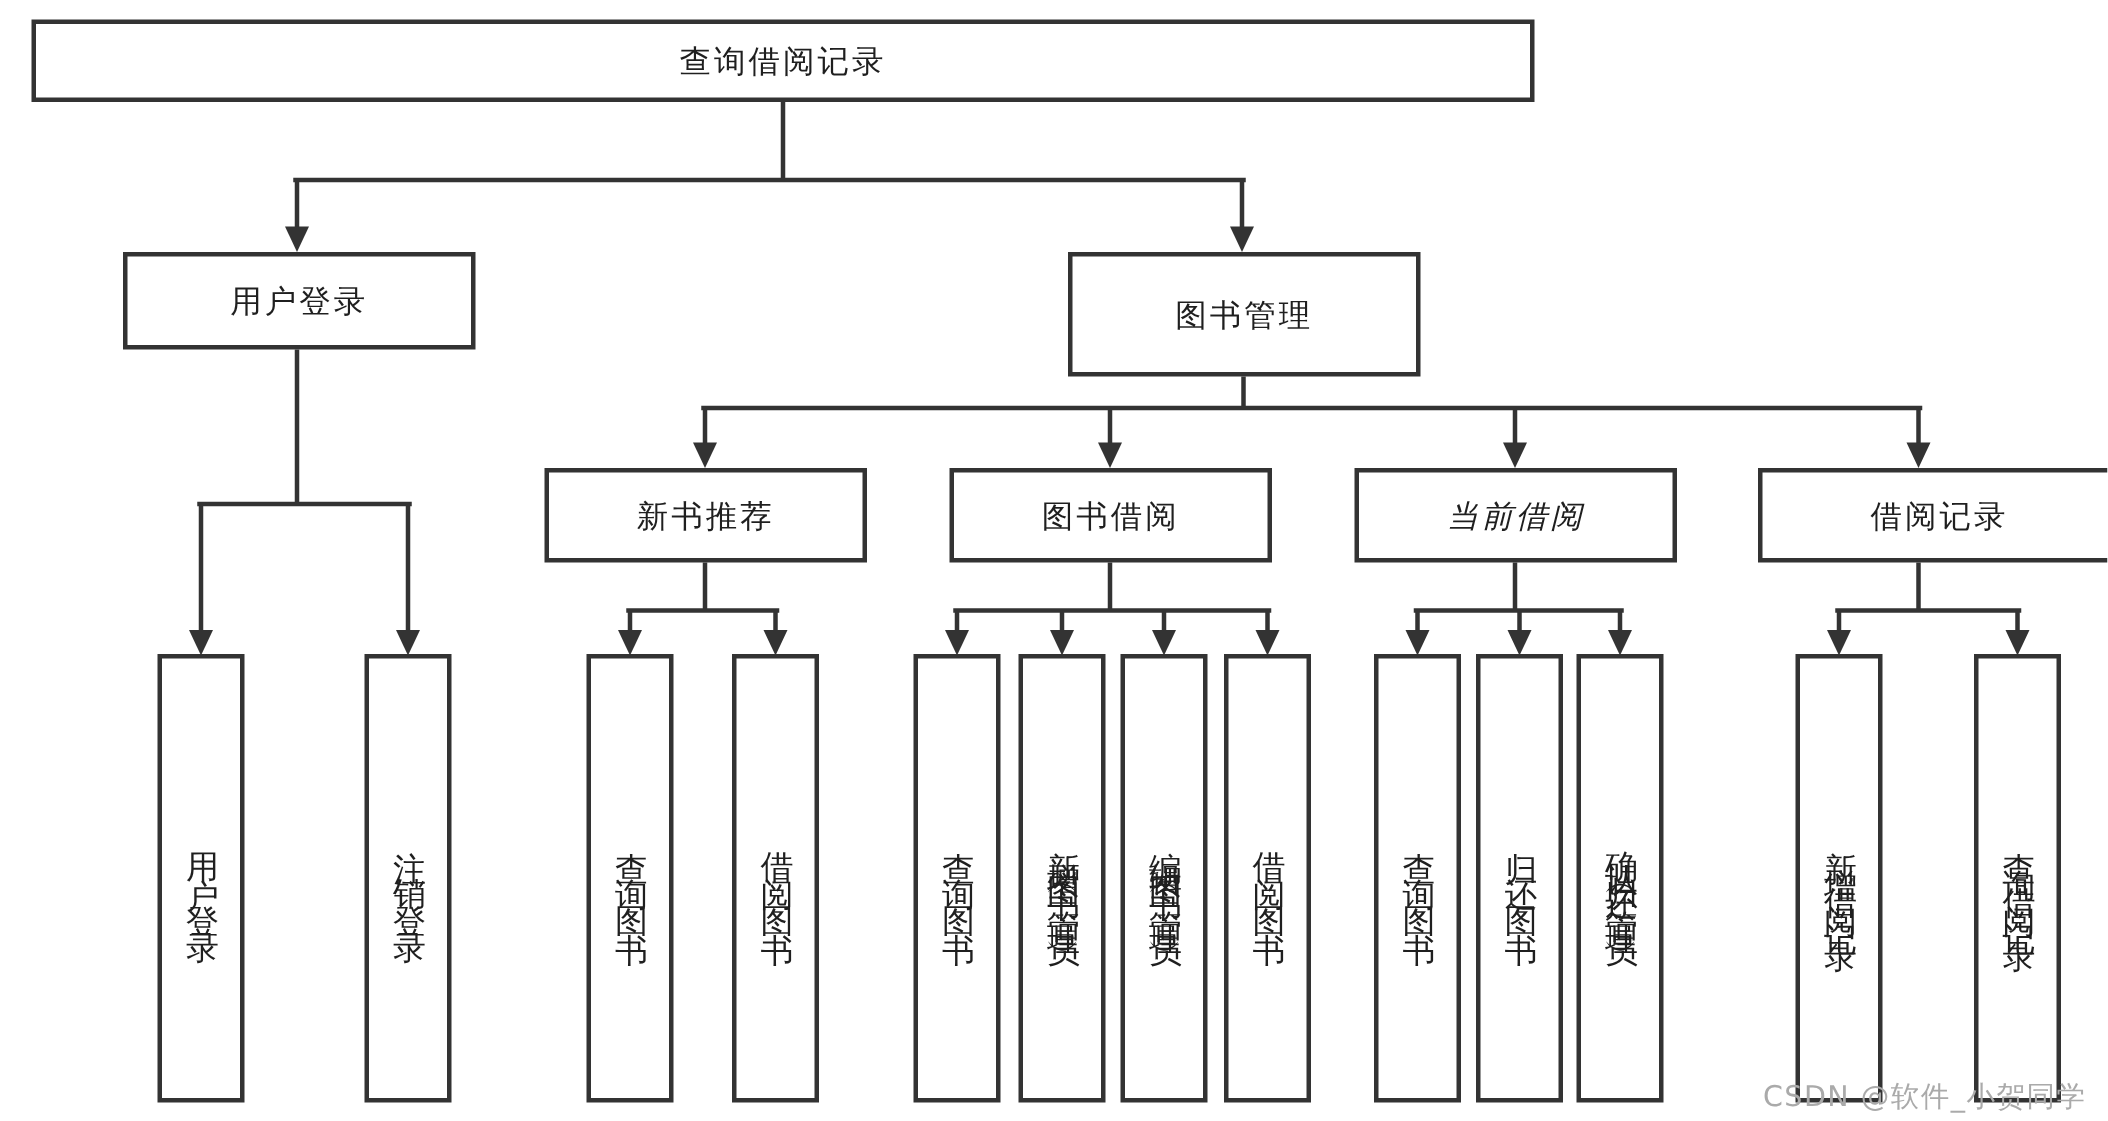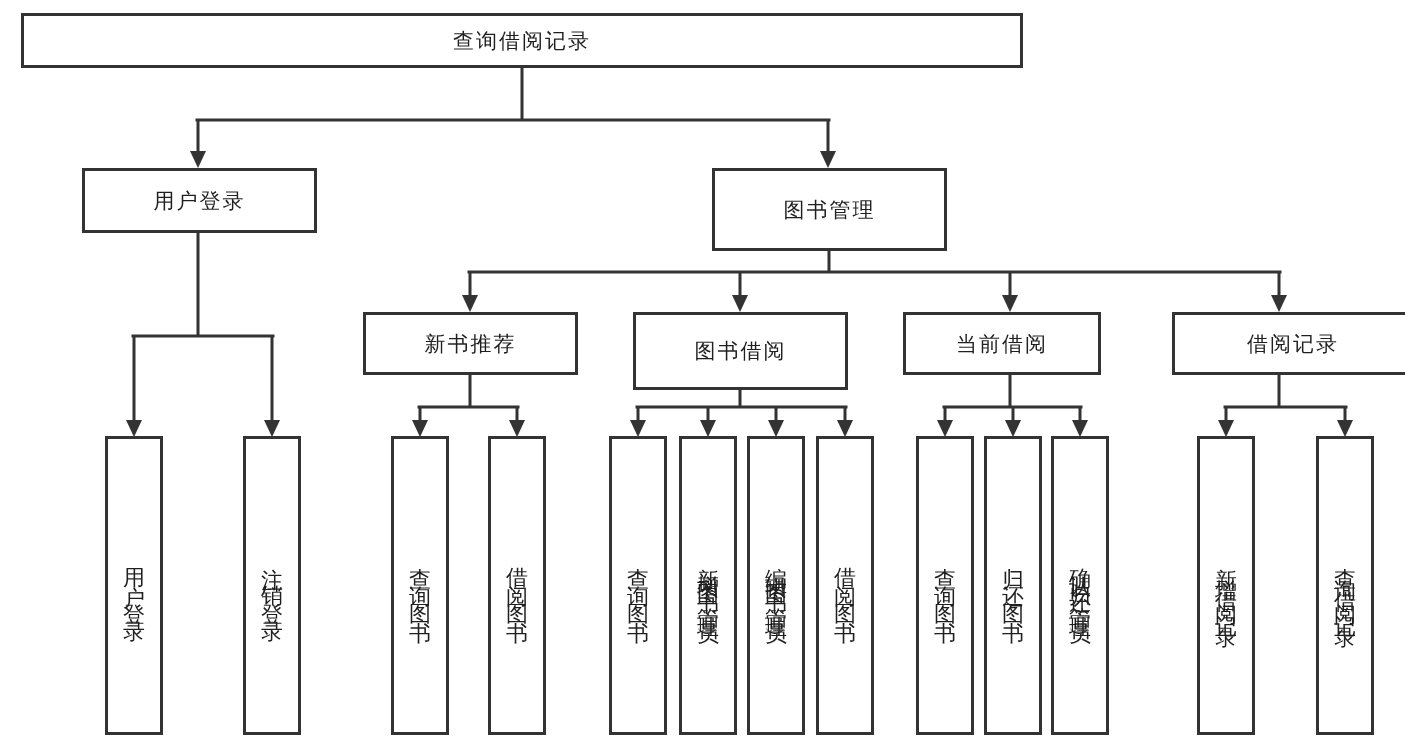--- a/index.html
+++ b/index.html
@@ -100,24 +100,24 @@
   <div class="box" style="left:82px; top:168px; width:235px; height:65px;">
     <span class="hl">用户登录</span>
   </div>
   <div class="box" style="left:712px; top:168px; width:235px; height:83px;">
     <span class="hl">图书管理</span>
   </div>
 
   <div class="box" style="left:363px; top:312px; width:215px; height:63px;">
     <span class="hl">新书推荐</span>
   </div>
-  <div class="box" style="left:633px; top:312px; width:215px; height:78px;">
+  <div class="box" style="left:633px; top:312px; width:215px; height:63px;">
     <span class="hl">图书借阅</span>
   </div>
-  <div class="box" style="left:903px; top:312px; width:198px; height:63px;">
+  <div class="box" style="left:903px; top:312px; width:215px; height:63px;font-style:italic;">
     <span class="hl">当前借阅</span>
   </div>
   <div class="box" style="left:1172px; top:312px; width:242px; height:63px;">
     <span class="hl">借阅记录</span>
   </div>
 
   <div class="box leaf" style="left:105px;">
     <span class="vl ls18">用户登录</span>
   </div>
   <div class="box leaf" style="left:243px;">
@@ -154,13 +154,14 @@
     <span class="vl">确认归还（管理员）</span>
   </div>
 
   <div class="box leaf" style="left:1197px;">
     <span class="vl ls12">新增借阅记录</span>
   </div>
   <div class="box leaf" style="left:1316px;">
     <span class="vl ls12">查询借阅记录</span>
   </div>
 
+  <div class="watermark">CSDN @软件_小贺同学</div>
 </div>
 
 </body></html>

